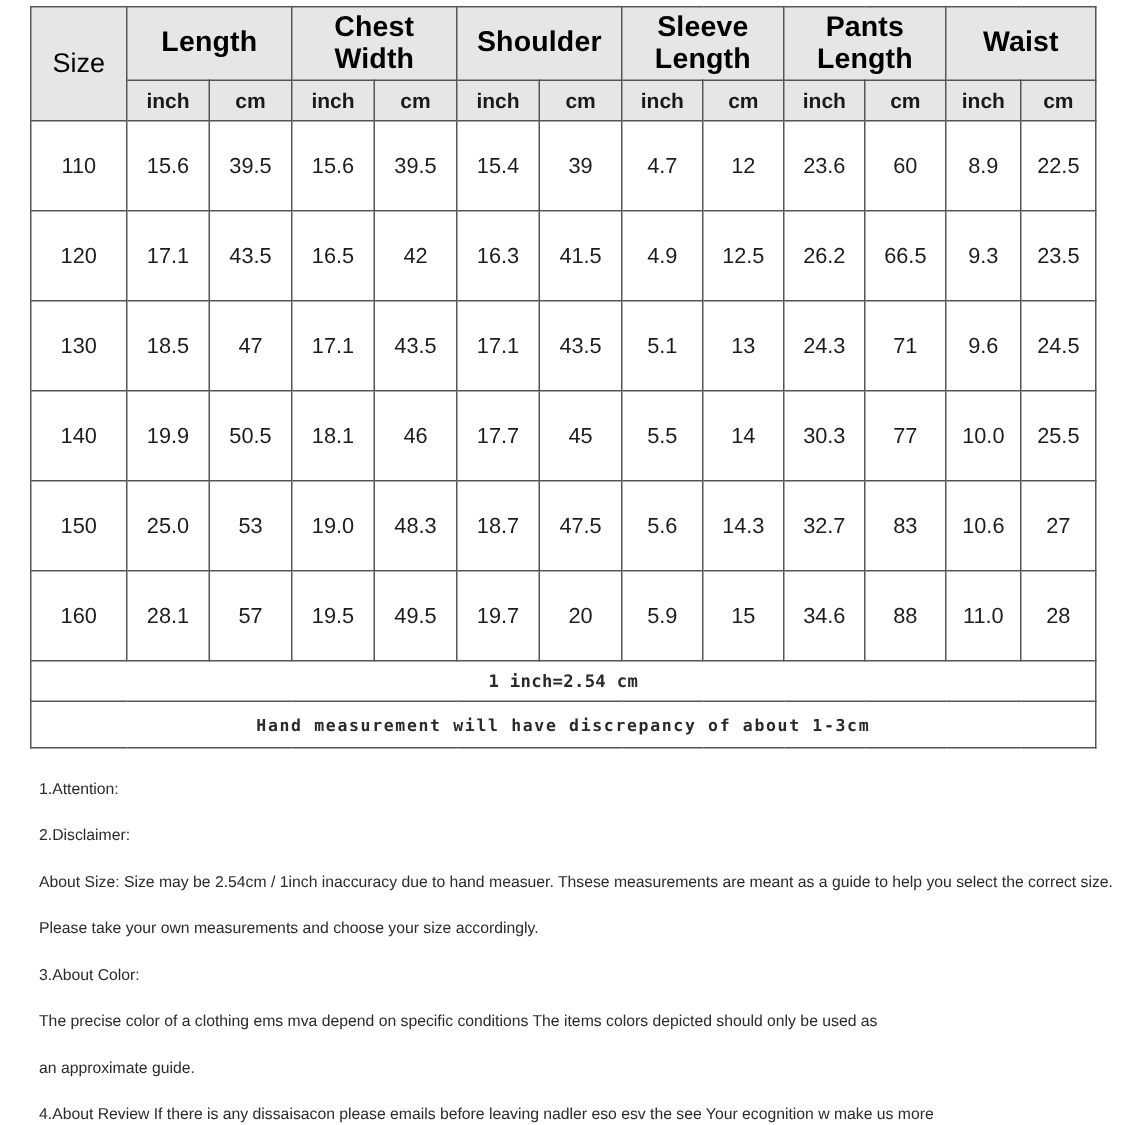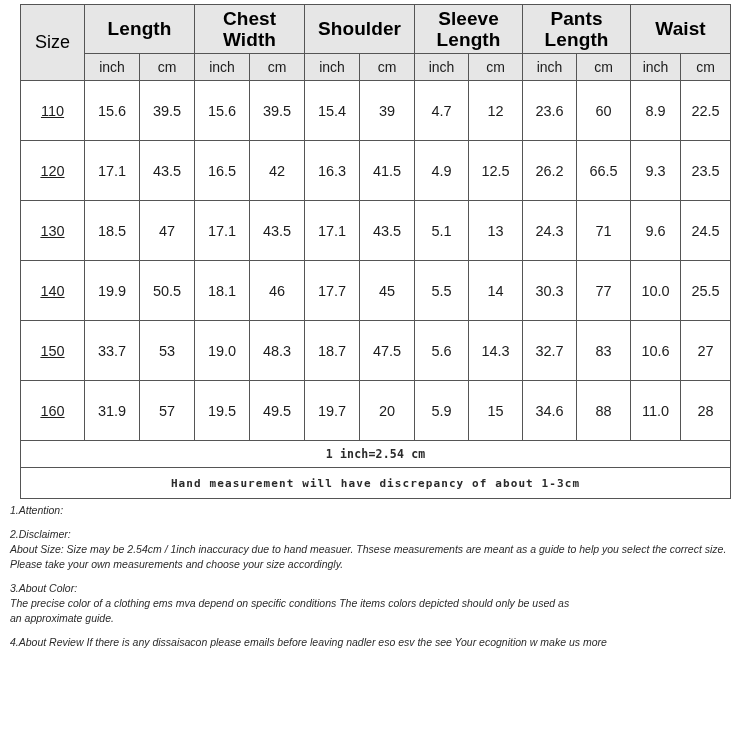--- a/index.html
+++ b/index.html
@@ -58,34 +58,33 @@
   .size-head {
     background: #e6e6e6 !important;
     font-size: 18px;
     font-weight: normal;
     color: #000000;
     height: 74px;
   }
   .unit-head {
     background: #e6e6e6 !important;
     font-size: 14px;
-    font-weight: normal;
+    font-weight: bold;
     color: #1a1a1a;
     height: 26px;
   }
 
   .data-cell {
     font-size: 14.5px;
     height: 59px;
     color: #1c1c1c;
   }
   .size-cell {
     font-size: 14.5px;
     color: #1c1c1c;
-    text-decoration: underline;
   }
 
   
   .note-row td {
     font-family: "DejaVu Sans Mono", "Liberation Mono", monospace;
     font-size: 11.5px;
     font-weight: bold;
     color: #2a2a2a;
     height: 26px;
     letter-spacing: .2px;
@@ -104,24 +103,23 @@
     top: 503px;
     width: 730px;
     font-size: 10.5px;
     line-height: 15px;
     color: #2b2b2b;
   }
   .note-block {
     margin-bottom: 9px;
   }
   .note-block p {
-    margin: 0;
+    margin: 16px;
     padding: 0;
     white-space: nowrap;
-    font-style: italic;
   }
   .note-title {
     color: #2b2b2b;
   }
 </style>
 </head>
 <body>
 
 <div id="chart-wrap">
 
@@ -223,36 +221,36 @@
           <td class="data-cell">45</td>
           <td class="data-cell">5.5</td>
           <td class="data-cell">14</td>
           <td class="data-cell">30.3</td>
           <td class="data-cell">77</td>
           <td class="data-cell">10.0</td>
           <td class="data-cell">25.5</td>
         </tr>
         <tr>
           <td class="data-cell size-cell">150</td>
-          <td class="data-cell">33.7</td>
+          <td class="data-cell">25.0</td>
           <td class="data-cell">53</td>
           <td class="data-cell">19.0</td>
           <td class="data-cell">48.3</td>
           <td class="data-cell">18.7</td>
           <td class="data-cell">47.5</td>
           <td class="data-cell">5.6</td>
           <td class="data-cell">14.3</td>
           <td class="data-cell">32.7</td>
           <td class="data-cell">83</td>
           <td class="data-cell">10.6</td>
           <td class="data-cell">27</td>
         </tr>
         <tr>
           <td class="data-cell size-cell">160</td>
-          <td class="data-cell">31.9</td>
+          <td class="data-cell">28.1</td>
           <td class="data-cell">57</td>
           <td class="data-cell">19.5</td>
           <td class="data-cell">49.5</td>
           <td class="data-cell">19.7</td>
           <td class="data-cell">20</td>
           <td class="data-cell">5.9</td>
           <td class="data-cell">15</td>
           <td class="data-cell">34.6</td>
           <td class="data-cell">88</td>
           <td class="data-cell">11.0</td>

